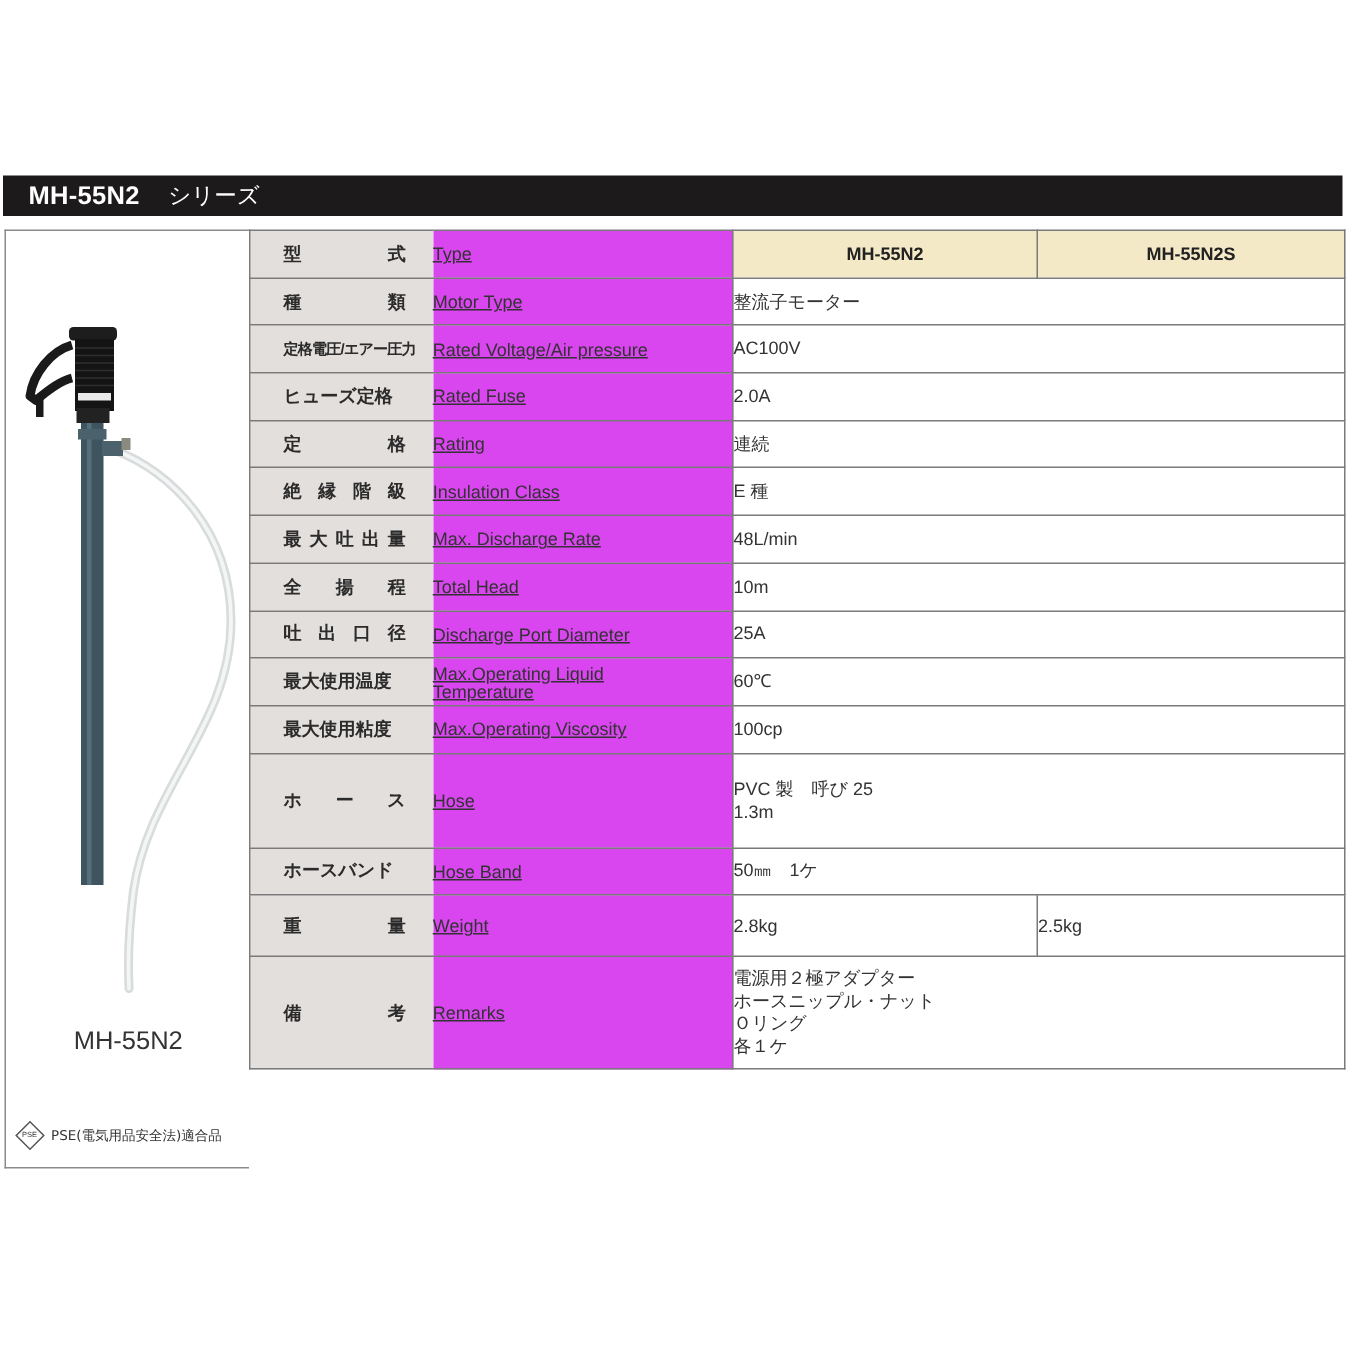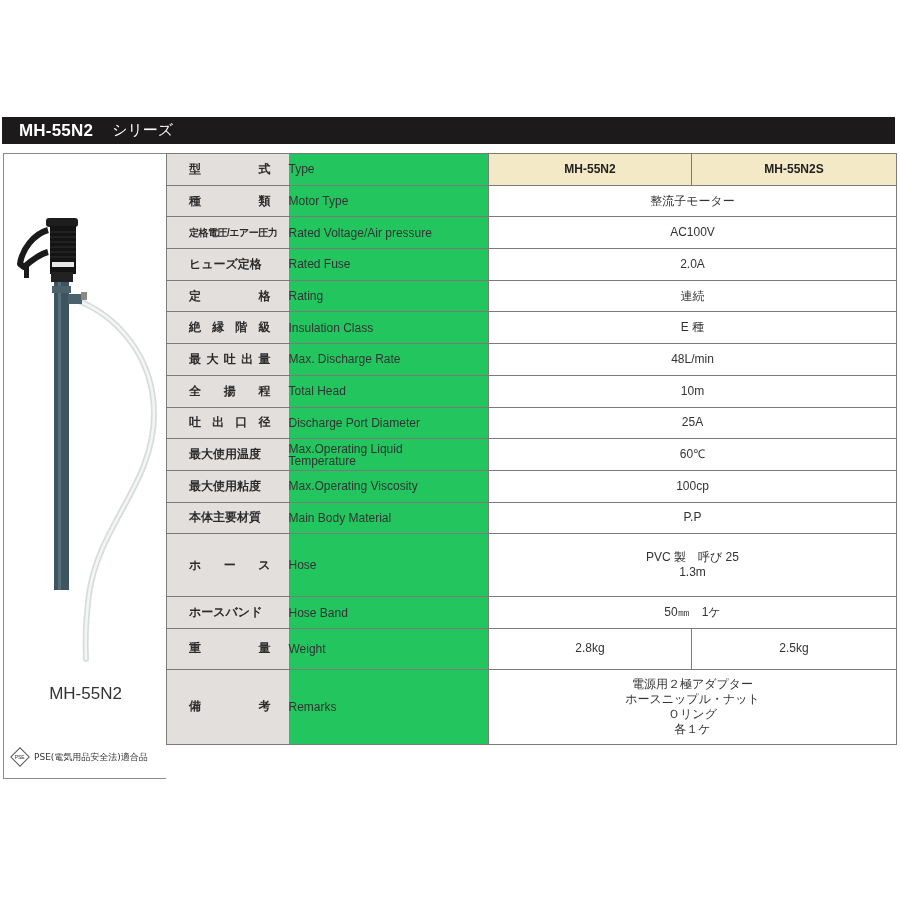--- a/index.html
+++ b/index.html
@@ -42,24 +42,24 @@
     font-size: 12px; font-family: "Liberation Sans", sans-serif;
   }
   td.jp {
     background: #e3dfdd; border-right: none !important; padding-left: 22px; padding-right: 18px;
     font-family: "DejaVu Sans", sans-serif; font-weight: bold; font-size: 13px; color: #2b2b2b;
     white-space: nowrap;
   }
   td.jp.spread .inner { display: flex; justify-content: space-between; }
   td.jp.small { font-size: 10px; font-weight: bold; letter-spacing: -0.5px; }
   td.en {
-    background: #22c55e; border-left: none !important; padding-left: 0; color: #333;
-    font-size: 12.5px; line-height: 12px;
-  }
-  td.val { background: #fff; text-align: center; color: #333; font-size: 12.5px; line-height: 15px; }
+    background: #d946ef; border-left: none !important; padding-left: 0; color: #333;
+    font-size: 12.5px; line-height: 12px; text-decoration: underline;
+  }
+  td.val { background: #fff; text-align: left; color: #333; font-size: 12.5px; line-height: 15px; }
   td.hdr { background: #f3e9c6; text-align: center; font-weight: bold; font-size: 12.5px; color: #222; }
   tr.tall-hose td { height: 63px; }
   tr.tall-weight td { height: 41px; }
   tr.tall-remarks td { height: 75px; }
 </style>
 </head>
 <body>
 
 <div class="title-bar">
   <span class="model">MH-55N2</span>
@@ -207,25 +207,20 @@
           <div>Max.Operating Liquid</div>
           <div>Temperature</div>
         </td>
     <td class="val" colspan="2">60℃</td>
   </tr>
   <tr>
     <td class="jp">最大使用粘度</td>
     <td class="en">Max.Operating Viscosity</td>
     <td class="val" colspan="2">100cp</td>
   </tr>
-  <tr>
-    <td class="jp">本体主要材質</td>
-    <td class="en">Main Body Material</td>
-    <td class="val" colspan="2">P.P</td>
-  </tr>
   <tr class="tall-hose">
     <td class="jp spread">
           <div class="inner">
             <span>ホ</span>
             <span>ー</span>
             <span>ス</span>
           </div>
         </td>
     <td class="en">Hose</td>
     <td class="val" colspan="2">

